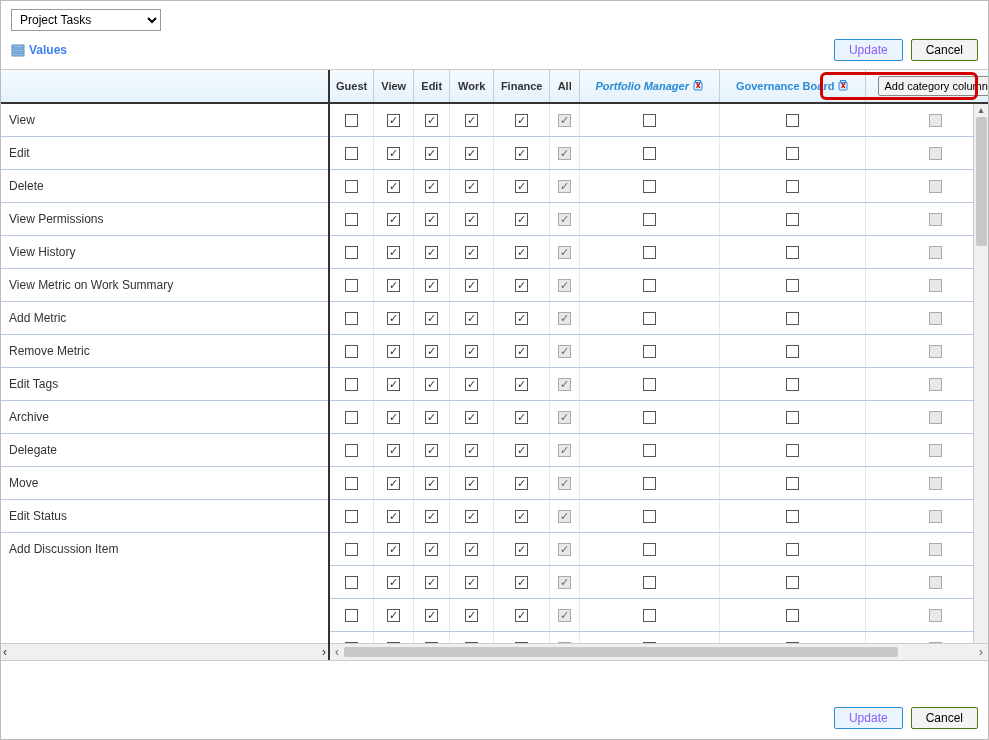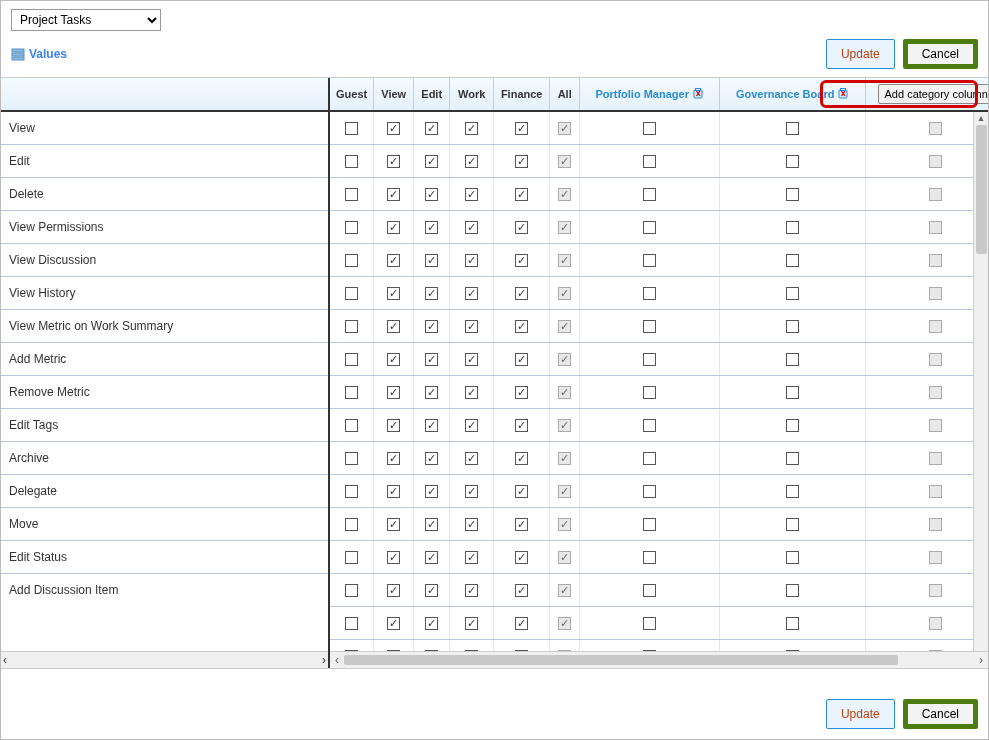--- a/index.html
+++ b/index.html
@@ -4,22 +4,22 @@
 <style>
 * { box-sizing: border-box; margin: 0; padding: 0; }
 body { font-family: Arial, sans-serif; font-size: 12px; color: #333; background: #fff; }
 .container { width: 989px; height: 740px; border: 1px solid #bbb; position: relative; display: flex; flex-direction: column; }
 .top-bar { padding: 8px 10px 4px 10px; }
 .top-bar select { font-size: 12px; padding: 2px 4px; width: 150px; border: 1px solid #999; background: #fff; }
 .header-row { display: flex; align-items: center; justify-content: space-between; padding: 4px 10px 8px 10px; border-bottom: 1px solid #ccc; }
 .values-label { display: flex; align-items: center; gap: 4px; color: #3b82f6; font-weight: bold; }
 .values-icon svg { display: block; }
 .button-group { display: flex; gap: 8px; }
-.btn { font-size: 12px; padding: 3px 14px; border: 5px solid #4d7c0f; background: #f3f3f3; cursor: pointer; border-radius: 2px; }
-.btn-primary { background: #eaf4ff; border: 1px solid #2a8bd6; color: #c2410c; }
+.btn { font-size: 12px; padding: 3px 14px; border: 1px solid #4d7c0f; background: #f3f3f3; cursor: pointer; border-radius: 2px; }
+.btn-primary { background: #eaf4ff; border: 1px solid #2a8bd6; color: #8b5cf6; }
 .table-wrap { display: flex; overflow: hidden; height: 590px; }
 .left-col { width: 329px; border-right: 2px solid #333; display: flex; flex-direction: column; }
 .left-head { height: 34px; background: linear-gradient(#f5fbff,#e5f1fb); border-bottom: 2px solid #333; }
 .left-body { flex: 1; overflow: hidden; }
 .left-row { height: 33px; line-height: 33px; padding-left: 8px; border-bottom: 1px solid #b7c8e0; white-space: nowrap; overflow: hidden; }
 .left-row:last-child { border-bottom: none; }
 .left-scroll { height: 17px; display: flex; align-items: center; justify-content: space-between; background: #f0f0f0; border-top: 1px solid #ccc; padding: 0 2px; }
 .right-col { flex: 1; display: flex; flex-direction: column; overflow: hidden; position: relative; }
 .right-head { height: 34px; display: flex; background: linear-gradient(#f5fbff,#e5f1fb); border-bottom: 2px solid #333; font-weight: bold; font-size: 11px; }
 .right-head .hcell { border-right: 1px solid #ccc; display: flex; align-items: center; justify-content: center; text-align: center; white-space: nowrap; padding: 0 6px; }
@@ -43,21 +43,21 @@
 .chk.checked::after { content: "✓"; display: block; font-size: 11px; line-height: 11px; text-align: center; }
 .chk.gray { background: #e8e8e8; border-color: #aaa; }
 .chk.gray.checked::after { color: #666; }
 .chk.disabled { background: #e8e8e8; border-color: #aaa; }
 .col-w-guest { flex: 0 0 44px; }
 .col-w-view  { flex: 0 0 40px; }
 .col-w-edit  { flex: 0 0 36px; }
 .col-w-work  { flex: 0 0 44px; }
 .col-w-fin   { flex: 0 0 56px; }
 .col-w-all   { flex: 0 0 30px; }
-.col-w-pm    { flex: 0 0 140px; }
+.col-w-pm    { flex: 0 0 140px; font-style: italic; }
 .col-w-gb    { flex: 0 0 146px; }
 .col-w-add   { flex: 0 0 140px; }
 </style>
 </head>
 <body>
 
 <div class="container">
 
   <div class="top-bar">
     <select>
@@ -84,21 +84,20 @@
 
   <div class="table-wrap">
 
     <div class="left-col">
       <div class="left-head"></div>
       <div class="left-body" id="left-body">
           <div class="left-row">View</div>
           <div class="left-row">Edit</div>
           <div class="left-row">Delete</div>
           <div class="left-row">View Permissions</div>
-          <div class="left-row">View Discussion</div>
           <div class="left-row">View History</div>
           <div class="left-row">View Metric on Work Summary</div>
           <div class="left-row">Add Metric</div>
           <div class="left-row">Remove Metric</div>
           <div class="left-row">Edit Tags</div>
           <div class="left-row">Archive</div>
           <div class="left-row">Delegate</div>
           <div class="left-row">Move</div>
           <div class="left-row">Edit Status</div>
           <div class="left-row">Add Discussion Item</div>

